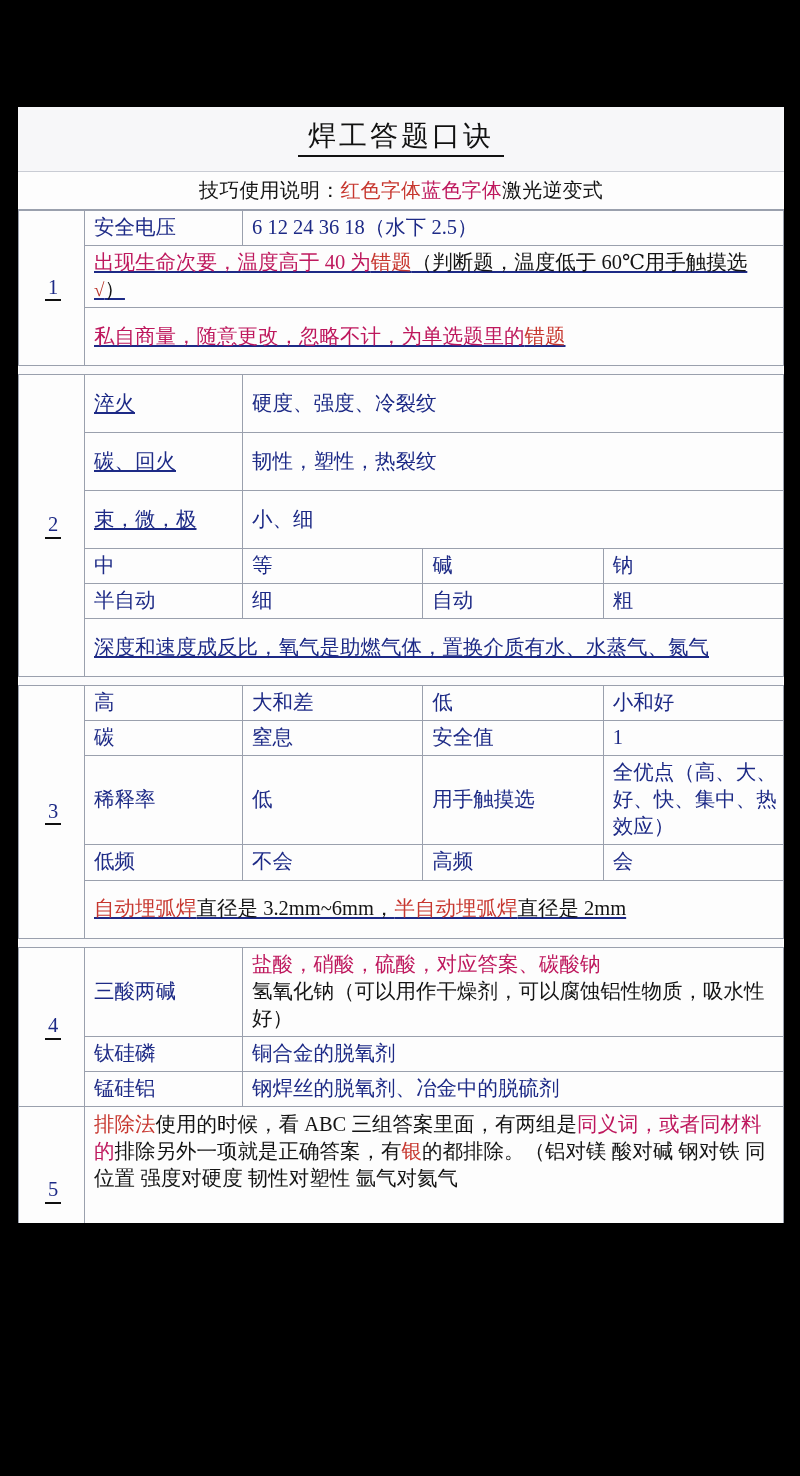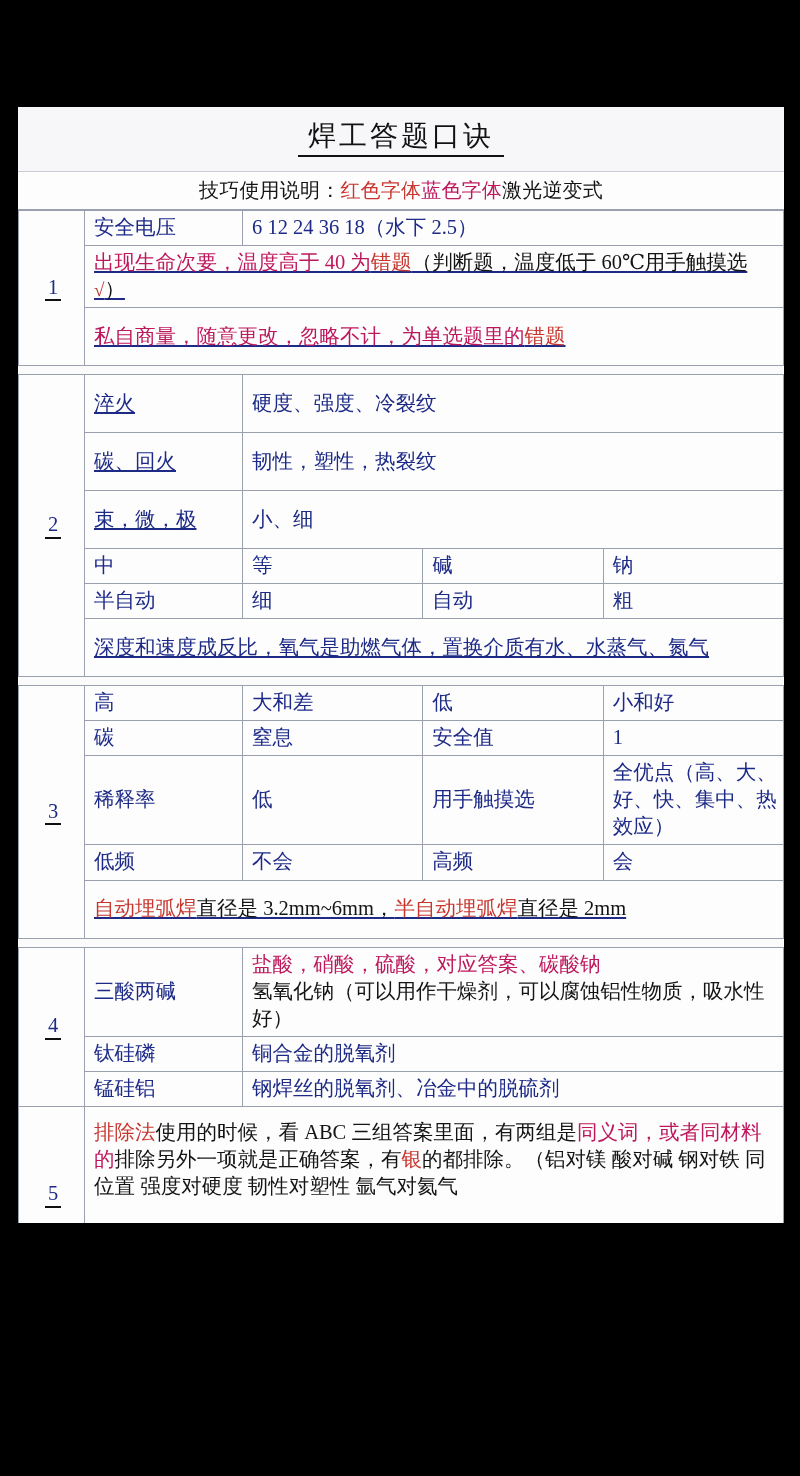--- a/index.html
+++ b/index.html
@@ -228,18 +228,18 @@
     </tr>
     <tr>
       <td class="lab c-blue center">锰硅铝</td>
       <td colspan="3" class="c-red">钢焊丝的脱氧剂、冶金中的脱硫剂</td>
     </tr>
 
     <tr>
       <td class="numcell" style="vertical-align:middle;padding-bottom:0;">
         <span class="num">5</span>
       </td>
-      <td colspan="4" style="height:155px;vertical-align:top;padding-top:12px;"><span class="c-red">排除法</span><span class="c-black">使用的时候，看 ABC 三组答案里面，有两组是</span><span class="c-blue">同义词，或者同材料的</span><span class="c-black">排除另外一项就是正确答案，有</span><span class="c-red">银</span><span class="c-black">的都排除。（铝对镁 酸对碱 钢对铁 同位置 强度对硬度 韧性对塑性 氩气对氦气</span></td>
+      <td colspan="4" style="height:155px;vertical-align:top;padding-top:4px;"><span class="c-red">排除法</span><span class="c-black">使用的时候，看 ABC 三组答案里面，有两组是</span><span class="c-blue">同义词，或者同材料的</span><span class="c-black">排除另外一项就是正确答案，有</span><span class="c-red">银</span><span class="c-black">的都排除。（铝对镁 酸对碱 钢对铁 同位置 强度对硬度 韧性对塑性 氩气对氦气</span></td>
     </tr>
   </tbody>
     </table>
 
 </div>
 
 </body></html>

